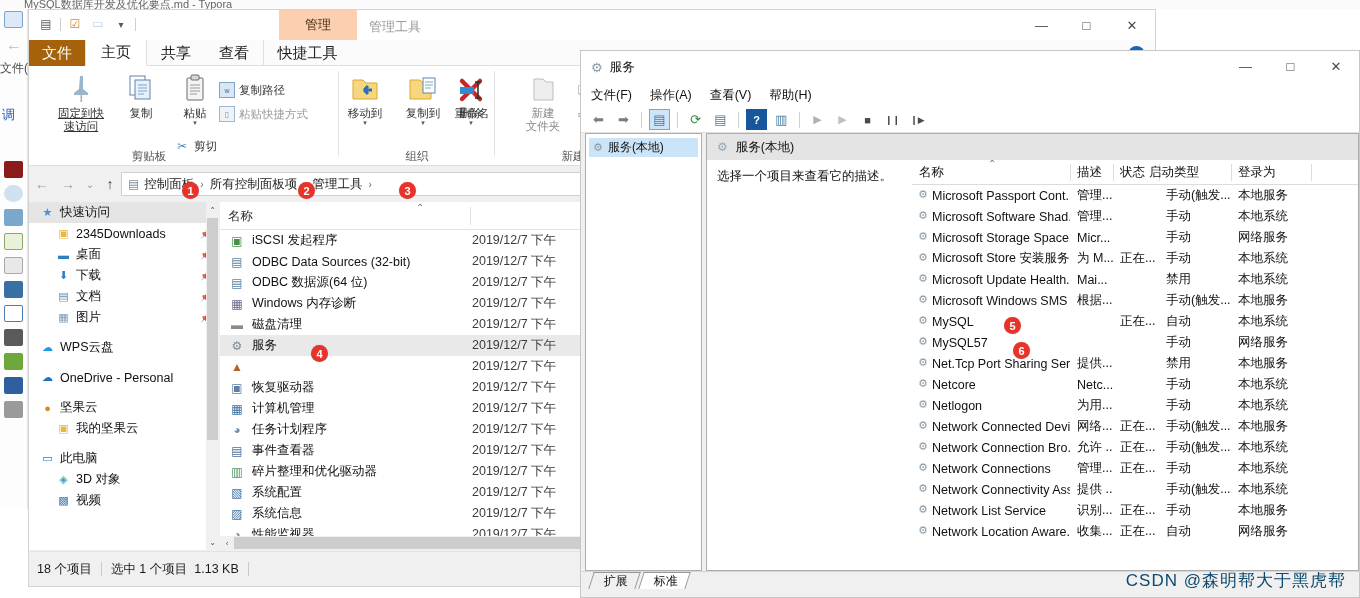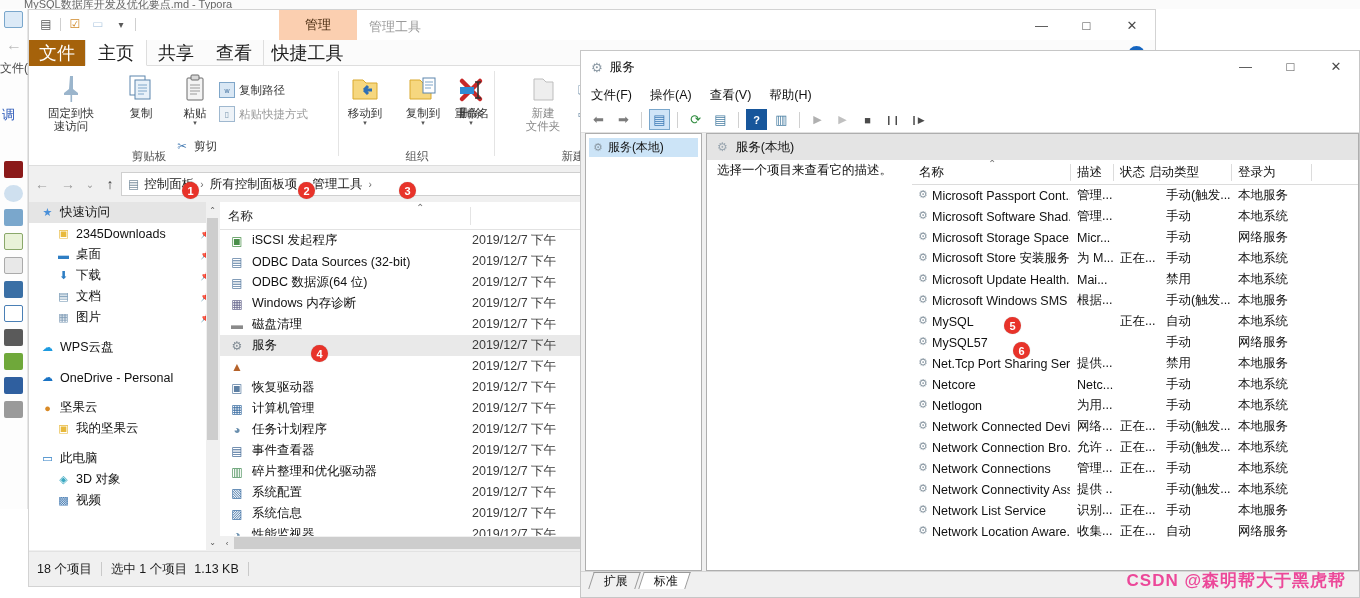--- a/index.html
+++ b/index.html
@@ -56,21 +56,21 @@
   }
   .wc:last-child { width:46px; }
 
   
   #exp-tabs {
     position:absolute; left:0; top:30px; right:0; height:26px;
     background:#fbfbfb; border-bottom:1px solid #dedede;
   }
   .rtab {
     position:absolute; top:0; height:26px; display:flex; align-items:center;
-    justify-content:center; font-size:18px; color:#222;
+    justify-content:center; font-size:15px; color:#222;
   }
   .rtab.file { background:#a5620b; color:#fff; left:0; width:56px; }
   .rtab.active { background:#fff; border-left:1px solid #dedede;
                  border-right:1px solid #dedede; border-bottom:1px solid #fff; }
 
   
   #exp-ribbon {
     position:absolute; left:0; top:56px; right:0; height:100px;
     background:#fff; border-bottom:1px solid #dedede;
   }
@@ -206,21 +206,21 @@
   #svc-right {
     position:absolute; left:125px; top:0; right:0; bottom:0; background:#fff;
     border:1px solid #aeaeae;
   }
   #svc-rhead {
     position:absolute; left:0; top:0; right:0; height:26px; background:#e4e4e4;
     display:flex; align-items:center; gap:8px; padding-left:10px;
     font-size:12.5px; color:#111;
   }
   #svc-desc {
-    position:absolute; left:10px; top:28px; width:190px; font-size:12.5px; color:#111;
+    position:absolute; left:10px; top:34px; width:190px; font-size:12.5px; color:#111;
     line-height:16px;
   }
   #svc-table { position:absolute; left:205px; top:26px; right:0; bottom:0; overflow:hidden; }
   #svc-thead { height:25px; position:relative; background:#fff; border-bottom:1px solid #dcdcdc; }
   #svc-thead .th {
     position:absolute; top:0; height:25px; display:flex; align-items:center;
     font-size:12.5px; color:#111; padding-left:7px;
   }
   #svc-thead .thdiv { position:absolute; top:4px; width:1px; height:17px; background:#dcdcdc; }
   #svc-thead .asc { position:absolute; top:-2px; left:76px; font-size:10px; color:#777; }
@@ -241,22 +241,22 @@
   
   .badge {
     position:absolute; width:17px; height:17px; border-radius:50%;
     background:#e8332a; color:#fff; font-size:11px; font-weight:bold;
     display:flex; align-items:center; justify-content:center; z-index:60;
     box-shadow:0 0 1px rgba(0,0,0,.3);
   }
 
   
   #watermark {
-    position:absolute; right:14px; bottom:6px; font-size:17px; color:#ec4899;
-    letter-spacing:1px; z-index:80; white-space:nowrap;font-weight:bold;
+    position:absolute; right:14px; bottom:6px; font-size:17px; color:#0c4a6e;
+    letter-spacing:1px; z-index:80; white-space:nowrap;
   }
 
   .mini { font-size:10px; }
 </style>
 </head>
 <body>
 
 <div id="bg-typora-title">MySQL数据库开发及优化要点.md - Typora</div>
 
 <div id="bg-left-strip">
@@ -302,21 +302,21 @@
     <div class="rtab active" style="left:56px;width:62px;">主页</div>
     <div class="rtab" style="left:118px;width:58px;">共享</div>
     <div class="rtab" style="left:176px;width:58px;">查看</div>
     <div class="rtab" style="left:234px;width:88px;border-left:1px solid #dedede;">快捷工具</div>
   </div>
 
   <div id="exp-ribbon">
     <div id="exp-ribbon-collapse">⌃</div>
 
     <div class="rgroup" style="left:0;width:310px;">
-      <div class="bigbtn" style="left:12px;width:60px;">
+      <div class="bigbtn" style="left:22px;width:60px;text-decoration:underline;">
         <span class="bigico">
           <svg width="24" height="30" viewBox="0 0 24 30">
               <path d="M11 2 l3 0 l0 13 l5 4 l0 2 l-14 0 l0-2 l5-4 z" fill="#9bb5cc"></path>
               <rect x="11.5" y="21" width="1.6" height="7" fill="#9bb5cc"></rect>
             </svg>
         </span>
         <span class="blab">固定到快</span>
         <span class="blab" style="margin-top:0;">速访问</span>
       </div>
       <div class="bigbtn" style="left:86px;">

